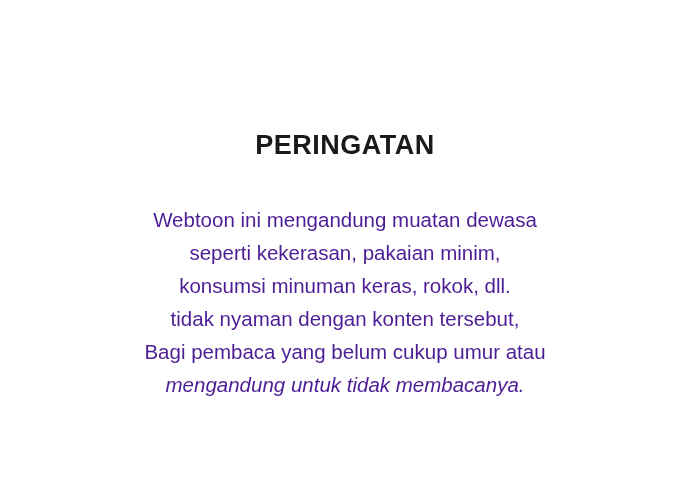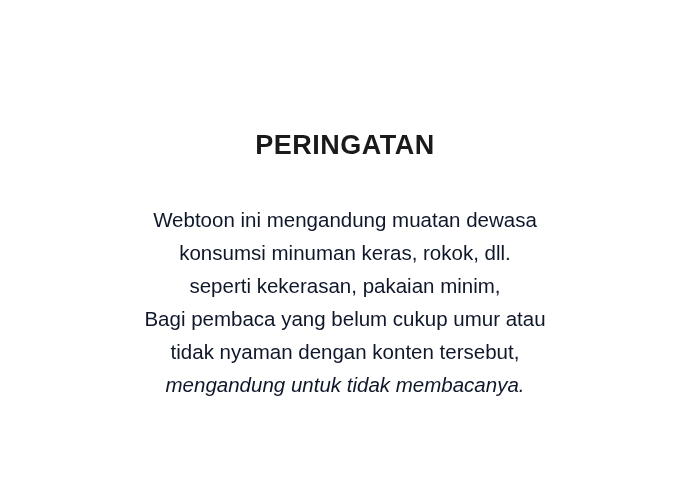--- a/index.html
+++ b/index.html
@@ -22,32 +22,32 @@
     margin-top: 130px;
     font-size: 27px;
     font-weight: 800;
     letter-spacing: 0.5px;
     color: #1a1a1a;
   }
   .warning-body {
     margin-top: 42px;
     font-size: 20.5px;
     line-height: 33px;
-    color: #0f172a;
+    color: #4c1d95;
   }
   .body-line { white-space: nowrap; }
   .body-line.italic { font-style: italic; }
 </style>
 </head>
 <body>
 
 <div class="page">
   <h1 class="warning-title">PERINGATAN</h1>
 
   <div class="warning-body">
     <div class="body-line">Webtoon ini mengandung muatan dewasa</div>
+    <div class="body-line">seperti kekerasan, pakaian minim,</div>
     <div class="body-line">konsumsi minuman keras, rokok, dll.</div>
-    <div class="body-line">seperti kekerasan, pakaian minim,</div>
+    <div class="body-line">tidak nyaman dengan konten tersebut,</div>
     <div class="body-line">Bagi pembaca yang belum cukup umur atau</div>
-    <div class="body-line">tidak nyaman dengan konten tersebut,</div>
     <div class="body-line italic">mengandung untuk tidak membacanya.</div>
   </div>
 </div>
 
 </body></html>

